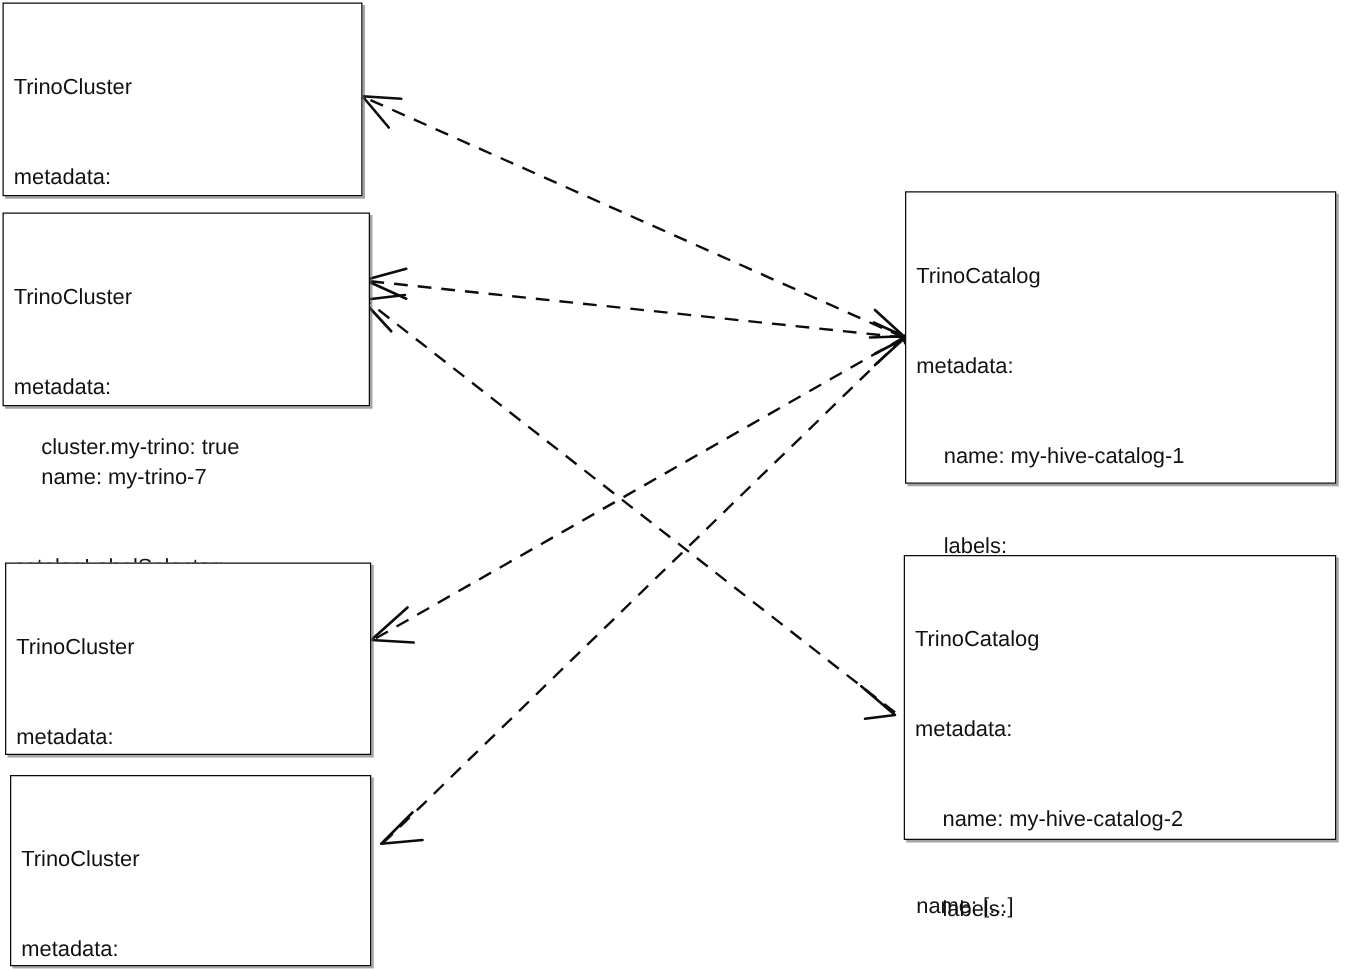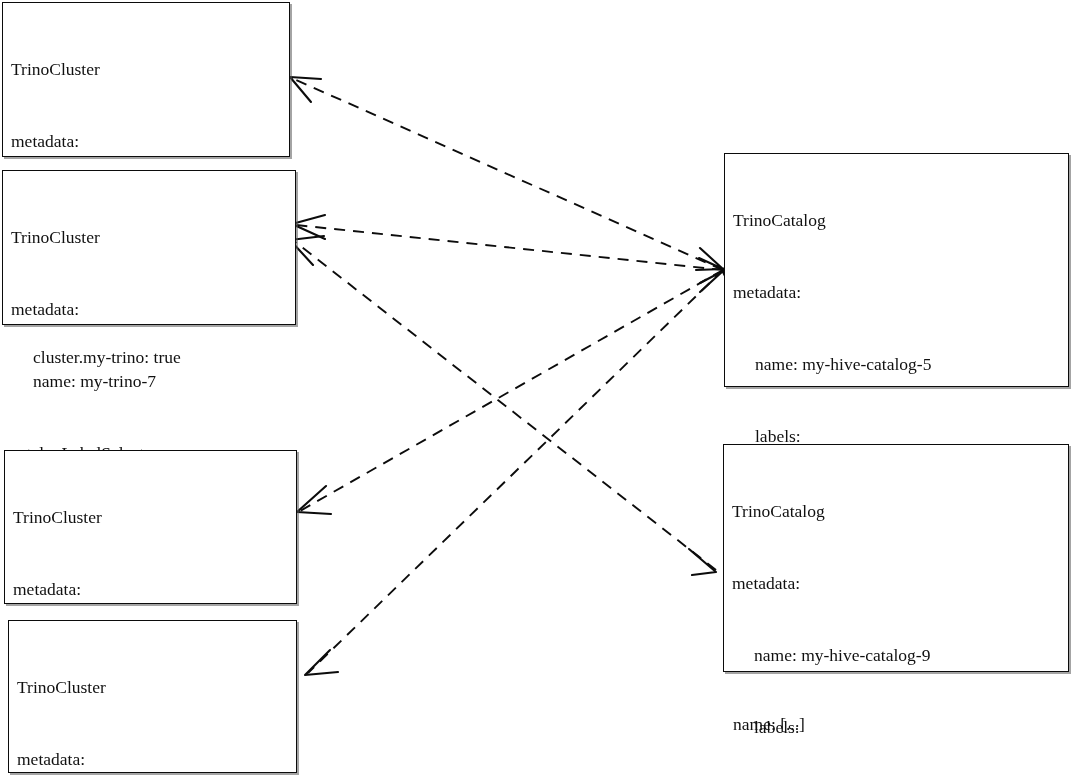--- a/index.html
+++ b/index.html
@@ -7,21 +7,21 @@
     margin: 0;
     padding: 0;
     background: #ffffff;
   }
   #canvas {
     position: relative;
     width: 1082px;
     height: 775px;
     background: #ffffff;
     overflow: hidden;
-    font-family: Liberation Serif, serif;
+    font-family: Liberation Sans, sans-serif;
   }
   .node {
     position: absolute;
     box-sizing: border-box;
     background: #ffffff;
     border: 1.6px solid #0b0b0b;
     box-shadow: 2px 2px 0 0 rgba(90,90,90,0.55);
   }
   .node-body {
     padding: 6px 0 0 8px;
@@ -141,33 +141,33 @@
       
       
       
     </div>
   </div>
 
   <div class="node" style="left:724px; top:153px; width:345px; height:234px;">
     <div class="node-body">
       <div class="line">TrinoCatalog</div>
       <div class="line">metadata:</div>
-      <div class="line indent-1">name: my-hive-catalog-5</div>
+      <div class="line indent-1">name: my-hive-catalog-1</div>
       <div class="line indent-1">labels:</div>
       <div class="line indent-2">cluster.my-trino: true</div>
       <div class="line indent-2">cluster.my-trino-2: true</div>
       <div class="line indent-2">env.dev: true</div>
       <div class="line">name: [...]</div>
     </div>
   </div>
 
   <div class="node" style="left:723px; top:444px; width:346px; height:228px;">
     <div class="node-body">
       <div class="line">TrinoCatalog</div>
       <div class="line">metadata:</div>
-      <div class="line indent-1">name: my-hive-catalog-9</div>
+      <div class="line indent-1">name: my-hive-catalog-2</div>
       <div class="line indent-1">labels:</div>
       
       
     </div>
   </div>
 
 </div>
 
 </body></html>

